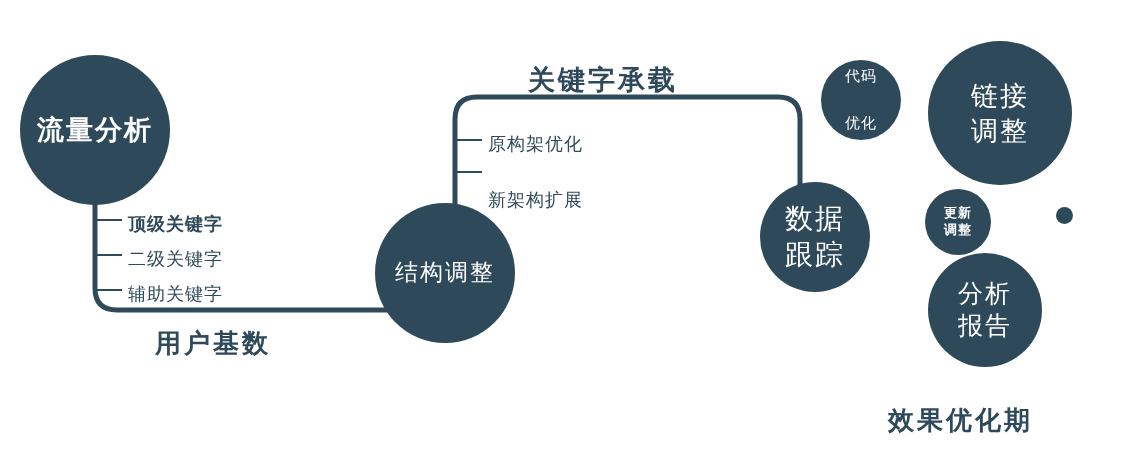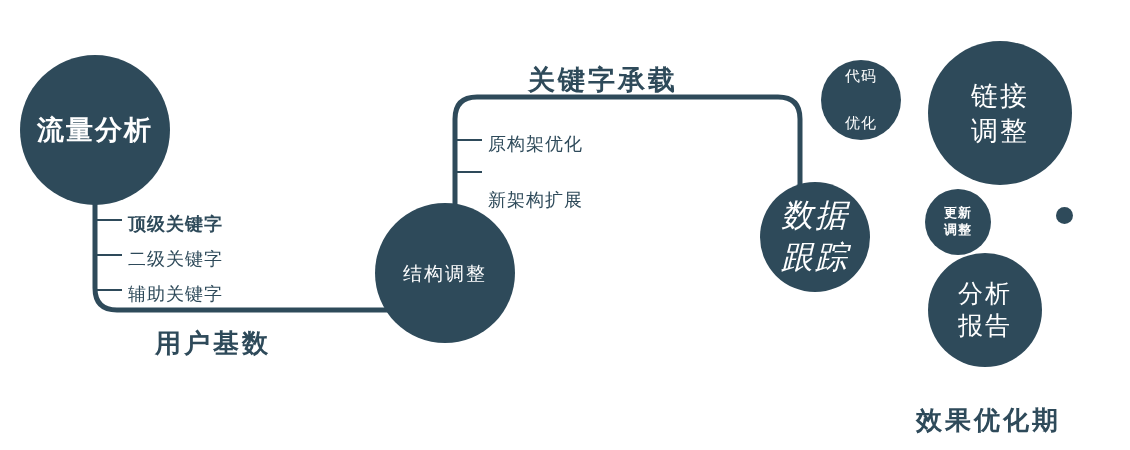--- a/index.html
+++ b/index.html
@@ -48,31 +48,31 @@
     position:absolute;
     color:var(--primary);
     font-size:18px;
     font-weight:500;
     letter-spacing:1px;
     z-index:1;
     white-space:nowrap;
   }
   
   .n-traffic{left:20px;top:55px;width:150px;height:150px;font-size:27px;font-weight:bold;}
-  .n-structure{left:375px;top:203px;width:140px;height:140px;font-size:19px;}
-  .n-data{left:760px;top:182px;width:110px;height:110px;font-size:32px;font-style:italic;}
+  .n-structure{left:375px;top:203px;width:140px;height:140px;font-size:23px;}
+  .n-data{left:760px;top:182px;width:110px;height:110px;font-size:28px;}
   .n-code{left:821px;top:60px;width:80px;height:80px;font-size:15px;letter-spacing:1px;gap:28px;}
   .n-link{left:928px;top:41px;width:144px;height:144px;font-size:27px;}
   .n-update{left:925px;top:189px;width:66px;height:66px;font-size:13px;letter-spacing:1px;font-weight:600;}
   .n-report{left:928px;top:253px;width:114px;height:114px;font-size:25px;}
   .n-dot{left:1056px;top:207px;width:17px;height:17px;}
   
   .l-keyword{left:528px;top:62px;font-size:27px;}
   .l-userbase{left:155px;top:326px;font-size:26px;}
-  .l-footer{left:888px;top:403px;font-size:26px;margin-left:28px;}
+  .l-footer{left:888px;top:403px;font-size:26px;}
   
   .b-top{left:128px;top:212px;font-weight:bold;}
   .b-second{left:128px;top:247px;}
   .b-aux{left:128px;top:282px;}
   .b-orig{left:488px;top:132px;}
   .b-new{left:488px;top:164px;margin-top:24px;}
 </style>
 </head>
 <body>
 

